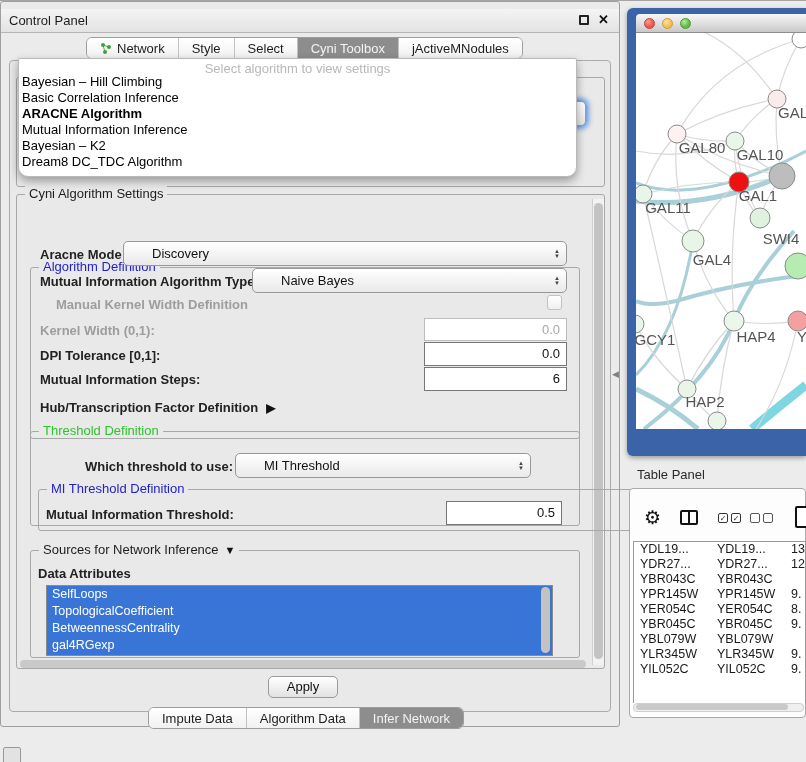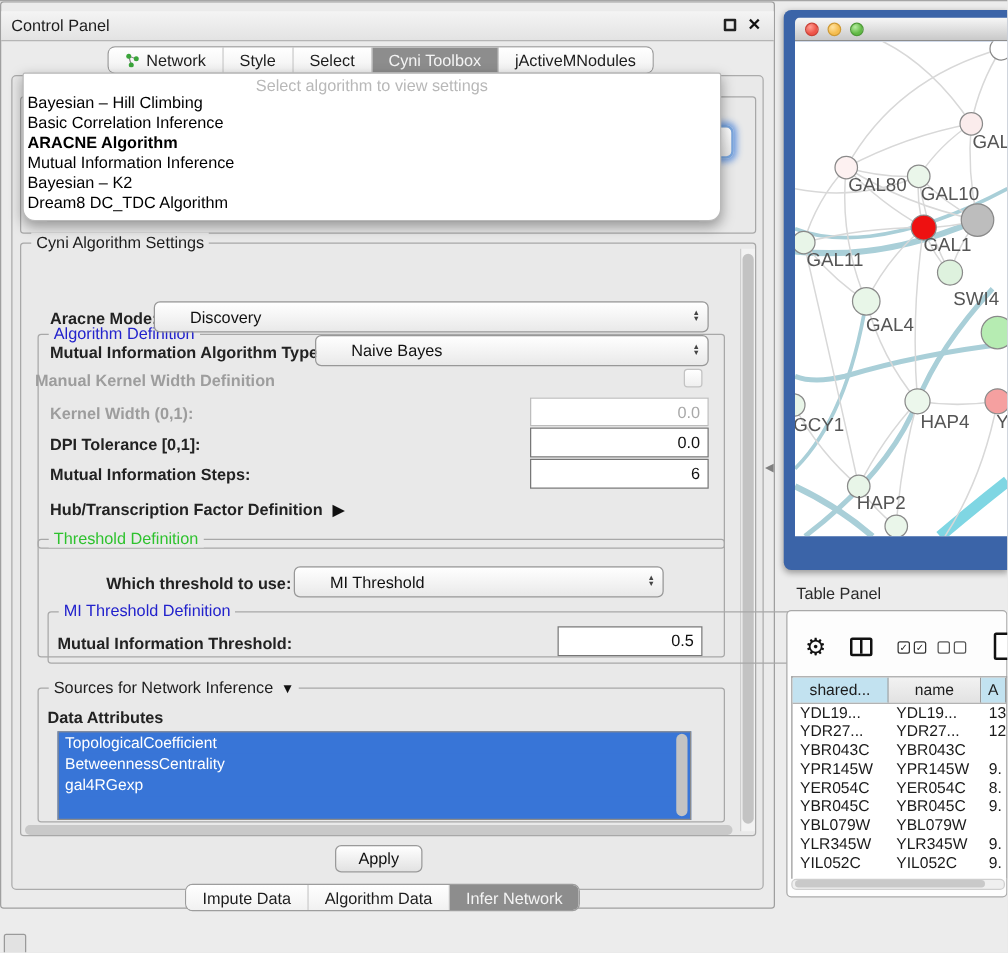--- a/index.html
+++ b/index.html
@@ -202,21 +202,21 @@
   <span class="lbl" style="left:40px;top:246px;">Aracne Mode:</span>
   <div class="combo" style="left:123px;top:240px;width:444px;height:25px;">
     <span>Discovery</span>
     <span class="stepper">▲<br>▼</span>
   </div>
   <span class="lbl" style="left:40px;top:273px;">Mutual Information Algorithm Type:</span>
   <div class="combo" style="left:252px;top:267px;width:315px;height:25px;">
     <span>Naive Bayes</span>
     <span class="stepper">▲<br>▼</span>
   </div>
-  <span class="lbl dis" style="left:28px;top:296px;">Manual Kernel Width Definition</span>
+  <span class="lbl dis" style="left:56px;top:296px;">Manual Kernel Width Definition</span>
   <span class="checkbox" style="left:547px;top:294px;"></span>
   <span class="lbl dis" style="left:40px;top:322px;">Kernel Width (0,1):</span>
   <div class="tfield dis" style="left:424px;top:317px;width:143px;height:23px;">
     <span>0.0</span>
   </div>
   <span class="lbl" style="left:40px;top:347px;">DPI Tolerance [0,1]:</span>
   <div class="tfield" style="left:424px;top:341px;width:143px;height:24px;">
     <span>0.0</span>
   </div>
   <span class="lbl" style="left:40px;top:371px;">Mutual Information Steps:</span>
@@ -242,20 +242,21 @@
   <span class="lbl" style="left:46px;top:506px;">Mutual Information Threshold:</span>
   <div class="tfield" style="left:446px;top:500px;width:116px;height:24px;">
     <span>0.5</span>
   </div>
 
   <div class="abs groupbox" style="left:30px;top:549px;width:550px;height:108px;">
     <span class="gb-title"><span>Sources for Network Inference</span><span class="src-arrow">▼</span></span>
   </div>
   <span class="lbl" style="left:38px;top:565px;">Data Attributes</span>
   <div class="abs attr-list" id="attr-list">
+      <div class="attr-item">SelfLoops</div>
       <div class="attr-item">TopologicalCoefficient</div>
       <div class="attr-item">BetweennessCentrality</div>
       <div class="attr-item">gal4RGexp</div>
     </div>
   <span class="vthumb" style="position:absolute;left:541px;top:586px;width:9px;height:66px;"></span>
   <span class="hbar" style="left:20px;top:659px;width:566px;height:8px;"></span>
 
   <div class="abs apply-btn">Apply</div>
 
   <div class="abs tabstrip" id="bottom-tabs">
@@ -351,25 +352,20 @@
   <div class="abs table-panel"></div>
   <span class="gear">⚙</span>
   <span class="col-icon"></span>
   <span class="cb" style="left:718px;top:512px;">✓</span>
   <span class="cb" style="left:731px;top:512px;">✓</span>
   <span class="cb" style="left:750px;top:512px;border-color:#555;"></span>
   <span class="cb" style="left:763px;top:512px;border-color:#555;"></span>
   <span class="doc-icon"></span>
 
   <div class="abs tbl">
-    <div class="thead" id="tbl-head">
-        <span class="th c0 hl">shared...</span>
-        <span class="th c1 plain">name</span>
-        <span class="th c2 hl">A</span>
-      </div>
     <div id="tbl-body">
         <div class="trow">
           <span class="td c0">YDL19...</span>
           <span class="td c1">YDL19...</span>
           <span class="td c2">13</span>
         </div>
         <div class="trow">
           <span class="td c0">YDR27...</span>
           <span class="td c1">YDR27...</span>
           <span class="td c2">12</span>

